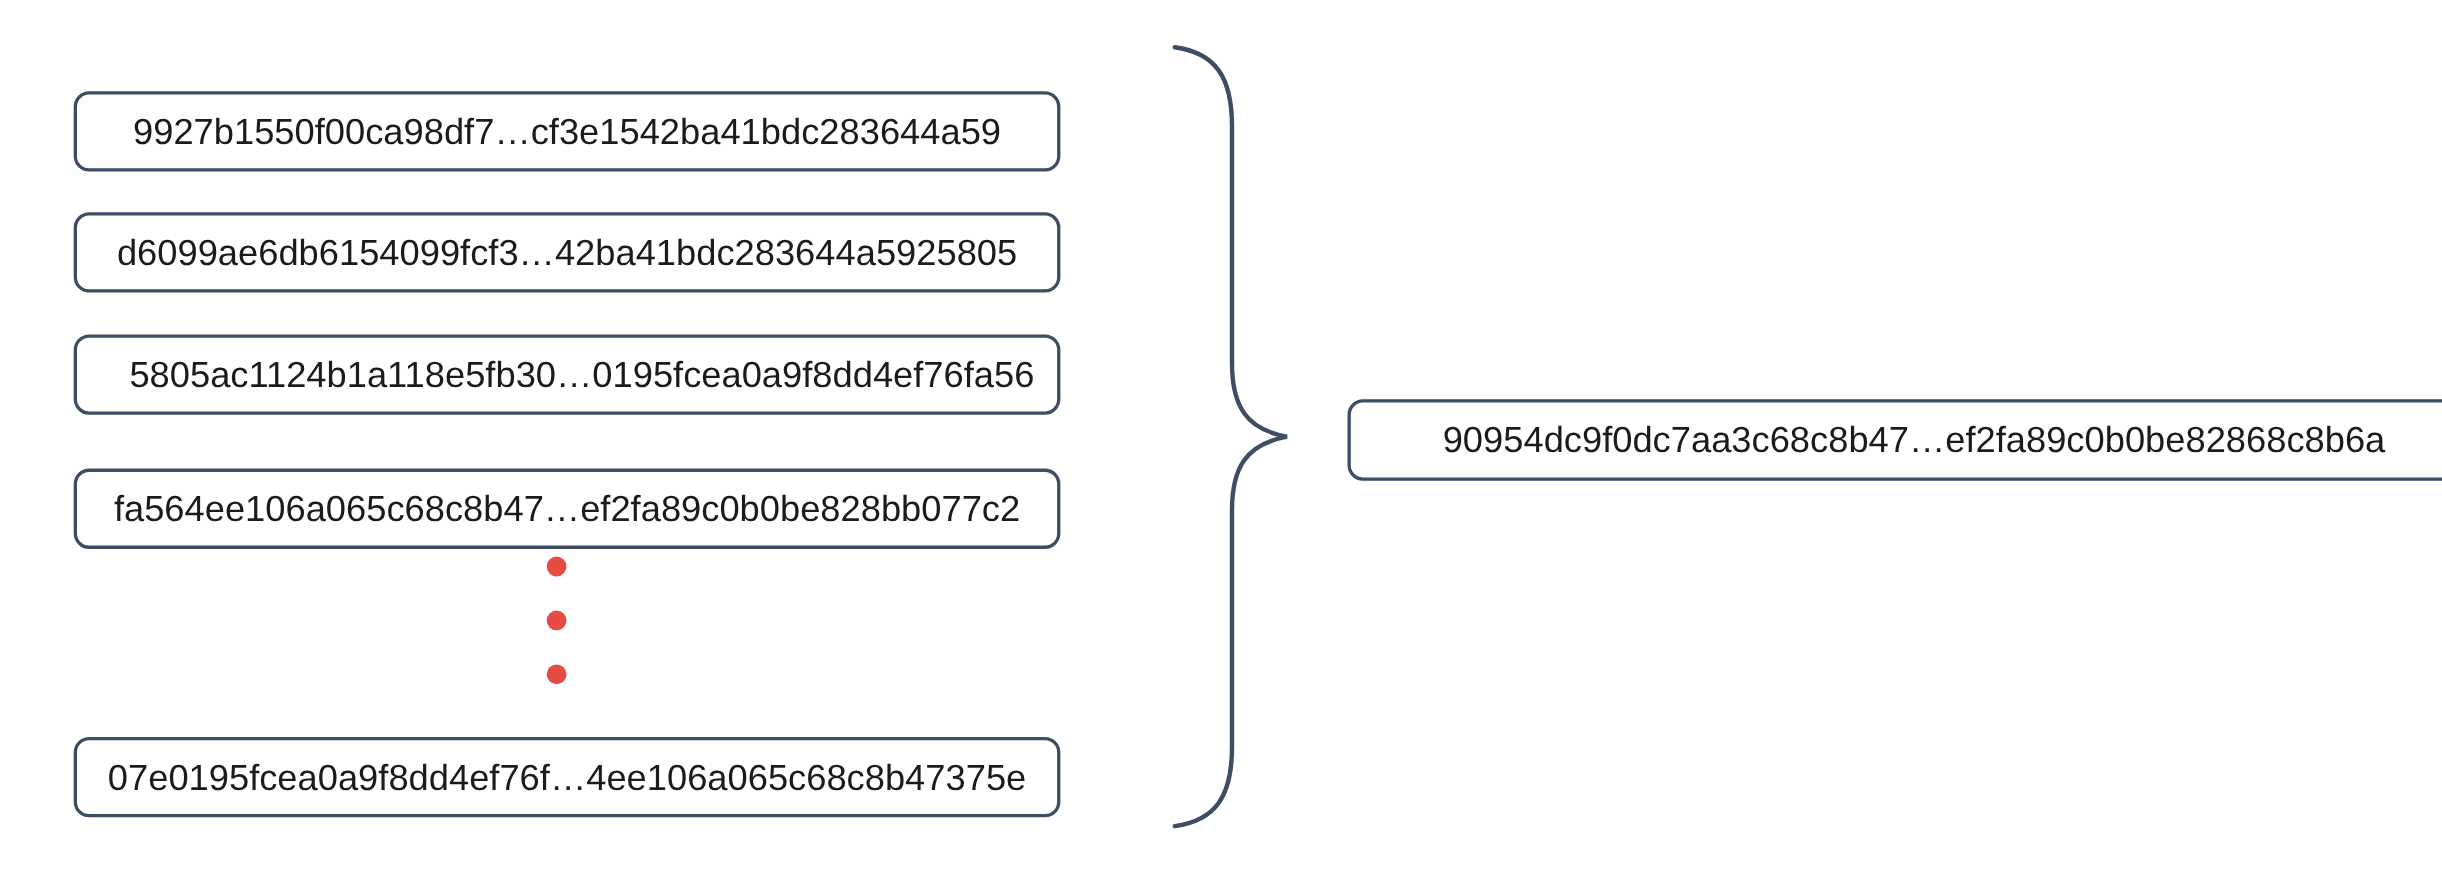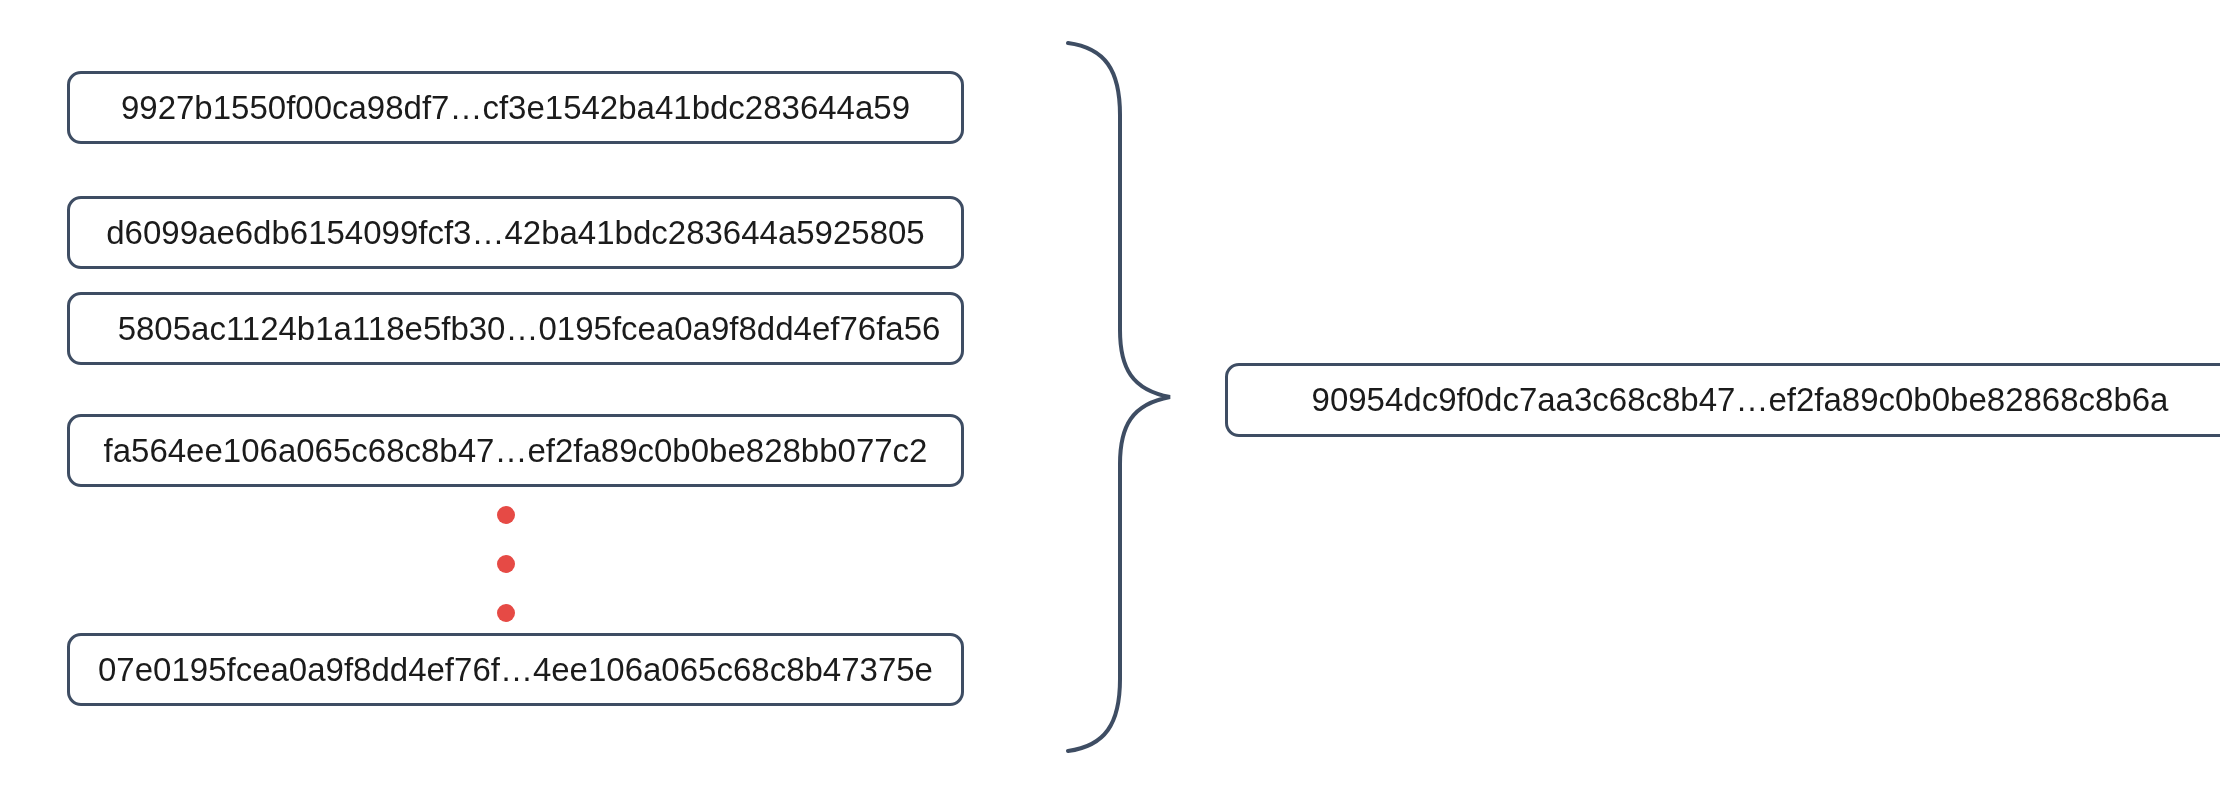--- a/index.html
+++ b/index.html
@@ -23,26 +23,26 @@
     border-radius: 14px;
     background: #ffffff;
     display: flex;
     align-items: center;
     justify-content: center;
     font-size: 33px;
     letter-spacing: 0px;
     color: var(--text, #1b1b1b);
     white-space: nowrap;
   }
-  .left-box  { left: 67px;  width: 897px; }
+  .left-box  { left: 67px;  width: 897px; margin-top: 12px; }
   .b1 { top: 71px; }
-  .b2 { top: 196px; }
+  .b2 { top: 181px; }
   .b3 { top: 292px; padding-left: 27px; }
   .b4 { top: 414px; }
-  .b5 { top: 633px; }
+  .b5 { top: 658px; }
   .right-box { left: 1225px; top: 363px; width: 1030px; height: 74px; }
 
   .dots {
     position: absolute;
     left: 497px;
     top: 506px;
     width: 18px;
     height: 116px;
     display: flex;
     flex-direction: column;

